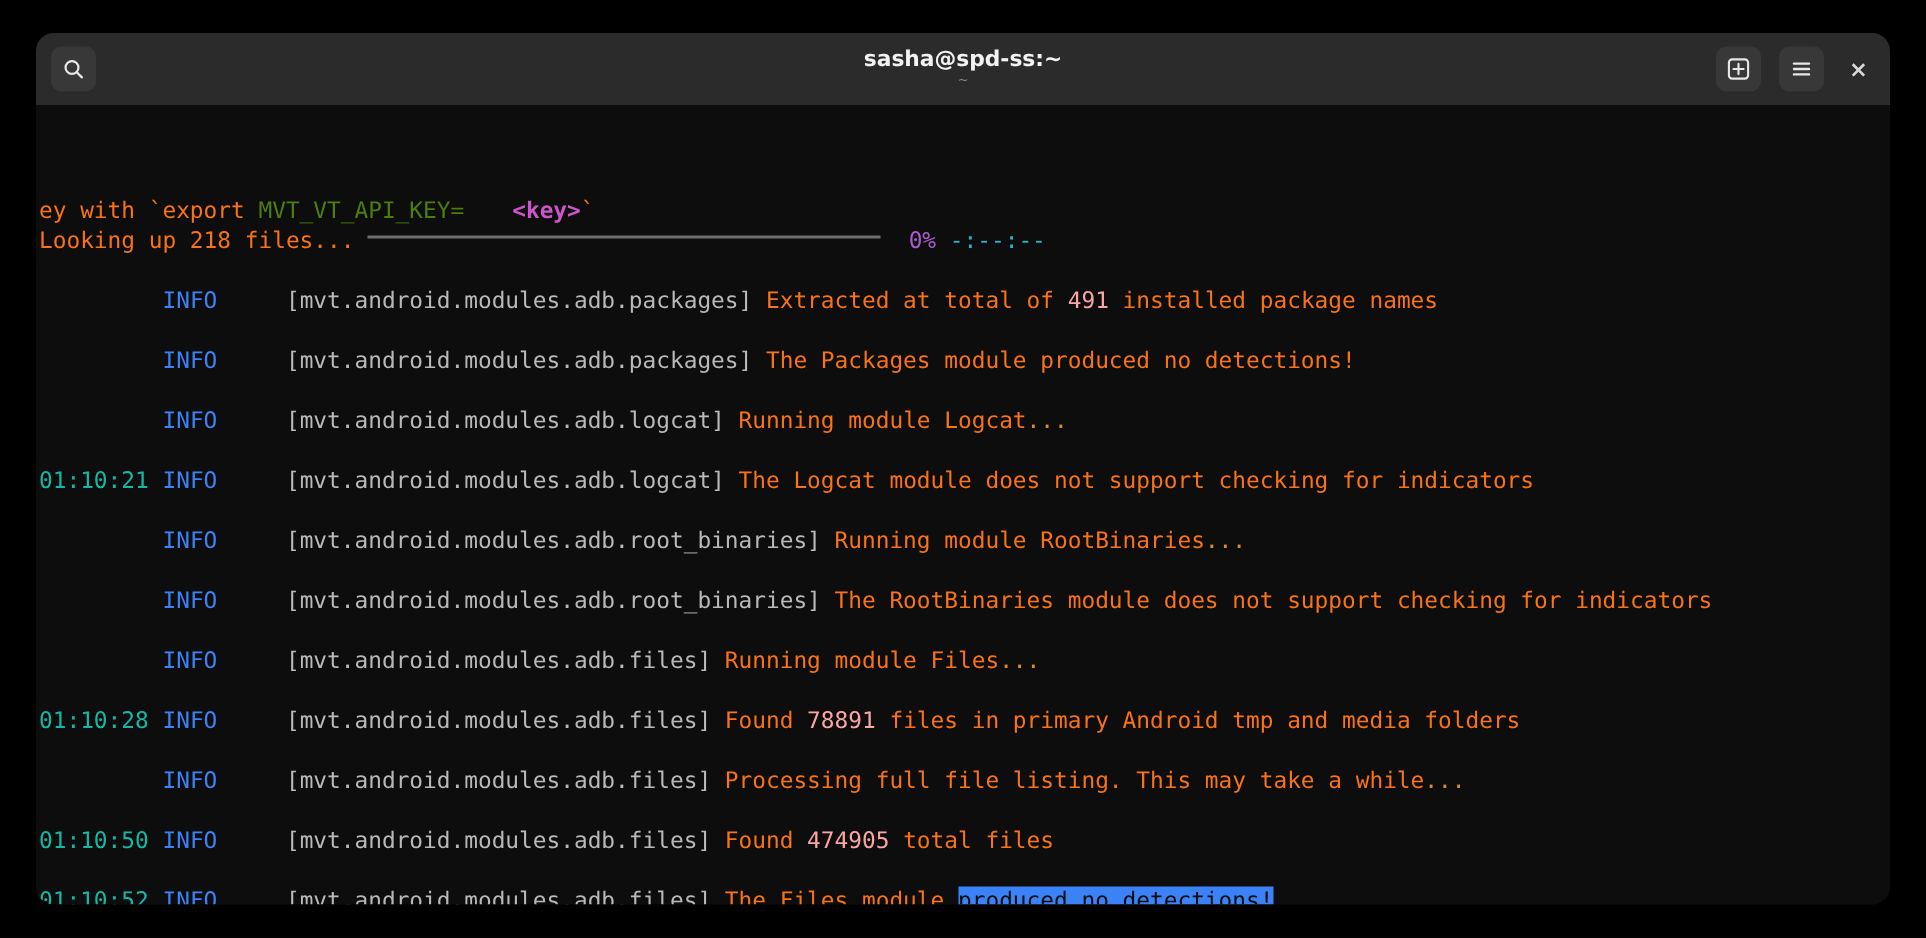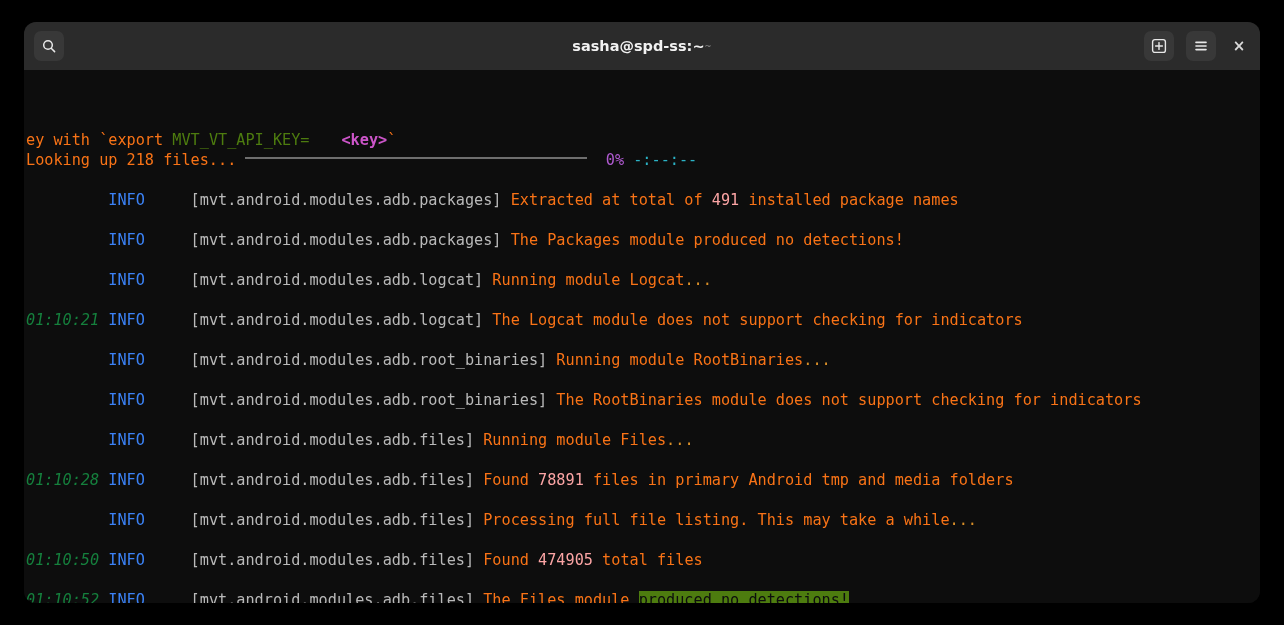--- a/index.html
+++ b/index.html
@@ -60,20 +60,21 @@
     gap: 12px;
   }
 
   .title-center {
     position: absolute;
     left: 0;
     right: 0;
     top: 0;
     bottom: 0;
     display: flex;
+    flex-direction: column;
     align-items: center;
     justify-content: center;
     pointer-events: none;
   }
   .title-main {
     font-family: "DejaVu Sans", sans-serif;
     font-size: 14.5px;
     font-weight: bold;
     color: #f2f2f2;
     line-height: 17px;
@@ -122,29 +123,29 @@
   .row {
     height: 20px;
     line-height: 20px;
     white-space: pre;
   }
 
   
   .c-white   { color: #f97316; }
   .c-dim     { color: #b9b9b9; }
   .c-blue    { color: #3b82f6; }
-  .c-cyan    { color: #15803d; font-style: italic; }
+  .c-cyan    { color: #14b8a6; }
   .c-cyanb   { color: #fca5a5; font-weight: normal; }
   .c-magenta { color: #b05ad1; }
   .c-magb    { color: #cc55c9; font-weight: bold; margin-left: 32px; }
   .c-yellow  { color: #4d7c0f; }
   .c-orange  { color: #d98f28; }
   .c-teal    { color: #2bb3c6; }
   .sel {
-    background: #4d7c0f;
+    background: #3b82f6;
     color: #0d0d0d;
   }
 
   .pbar {
     display: inline-block;
     width: 342px;
     height: 2px;
     background: #6e6e6e;
     vertical-align: middle;
     position: relative;

